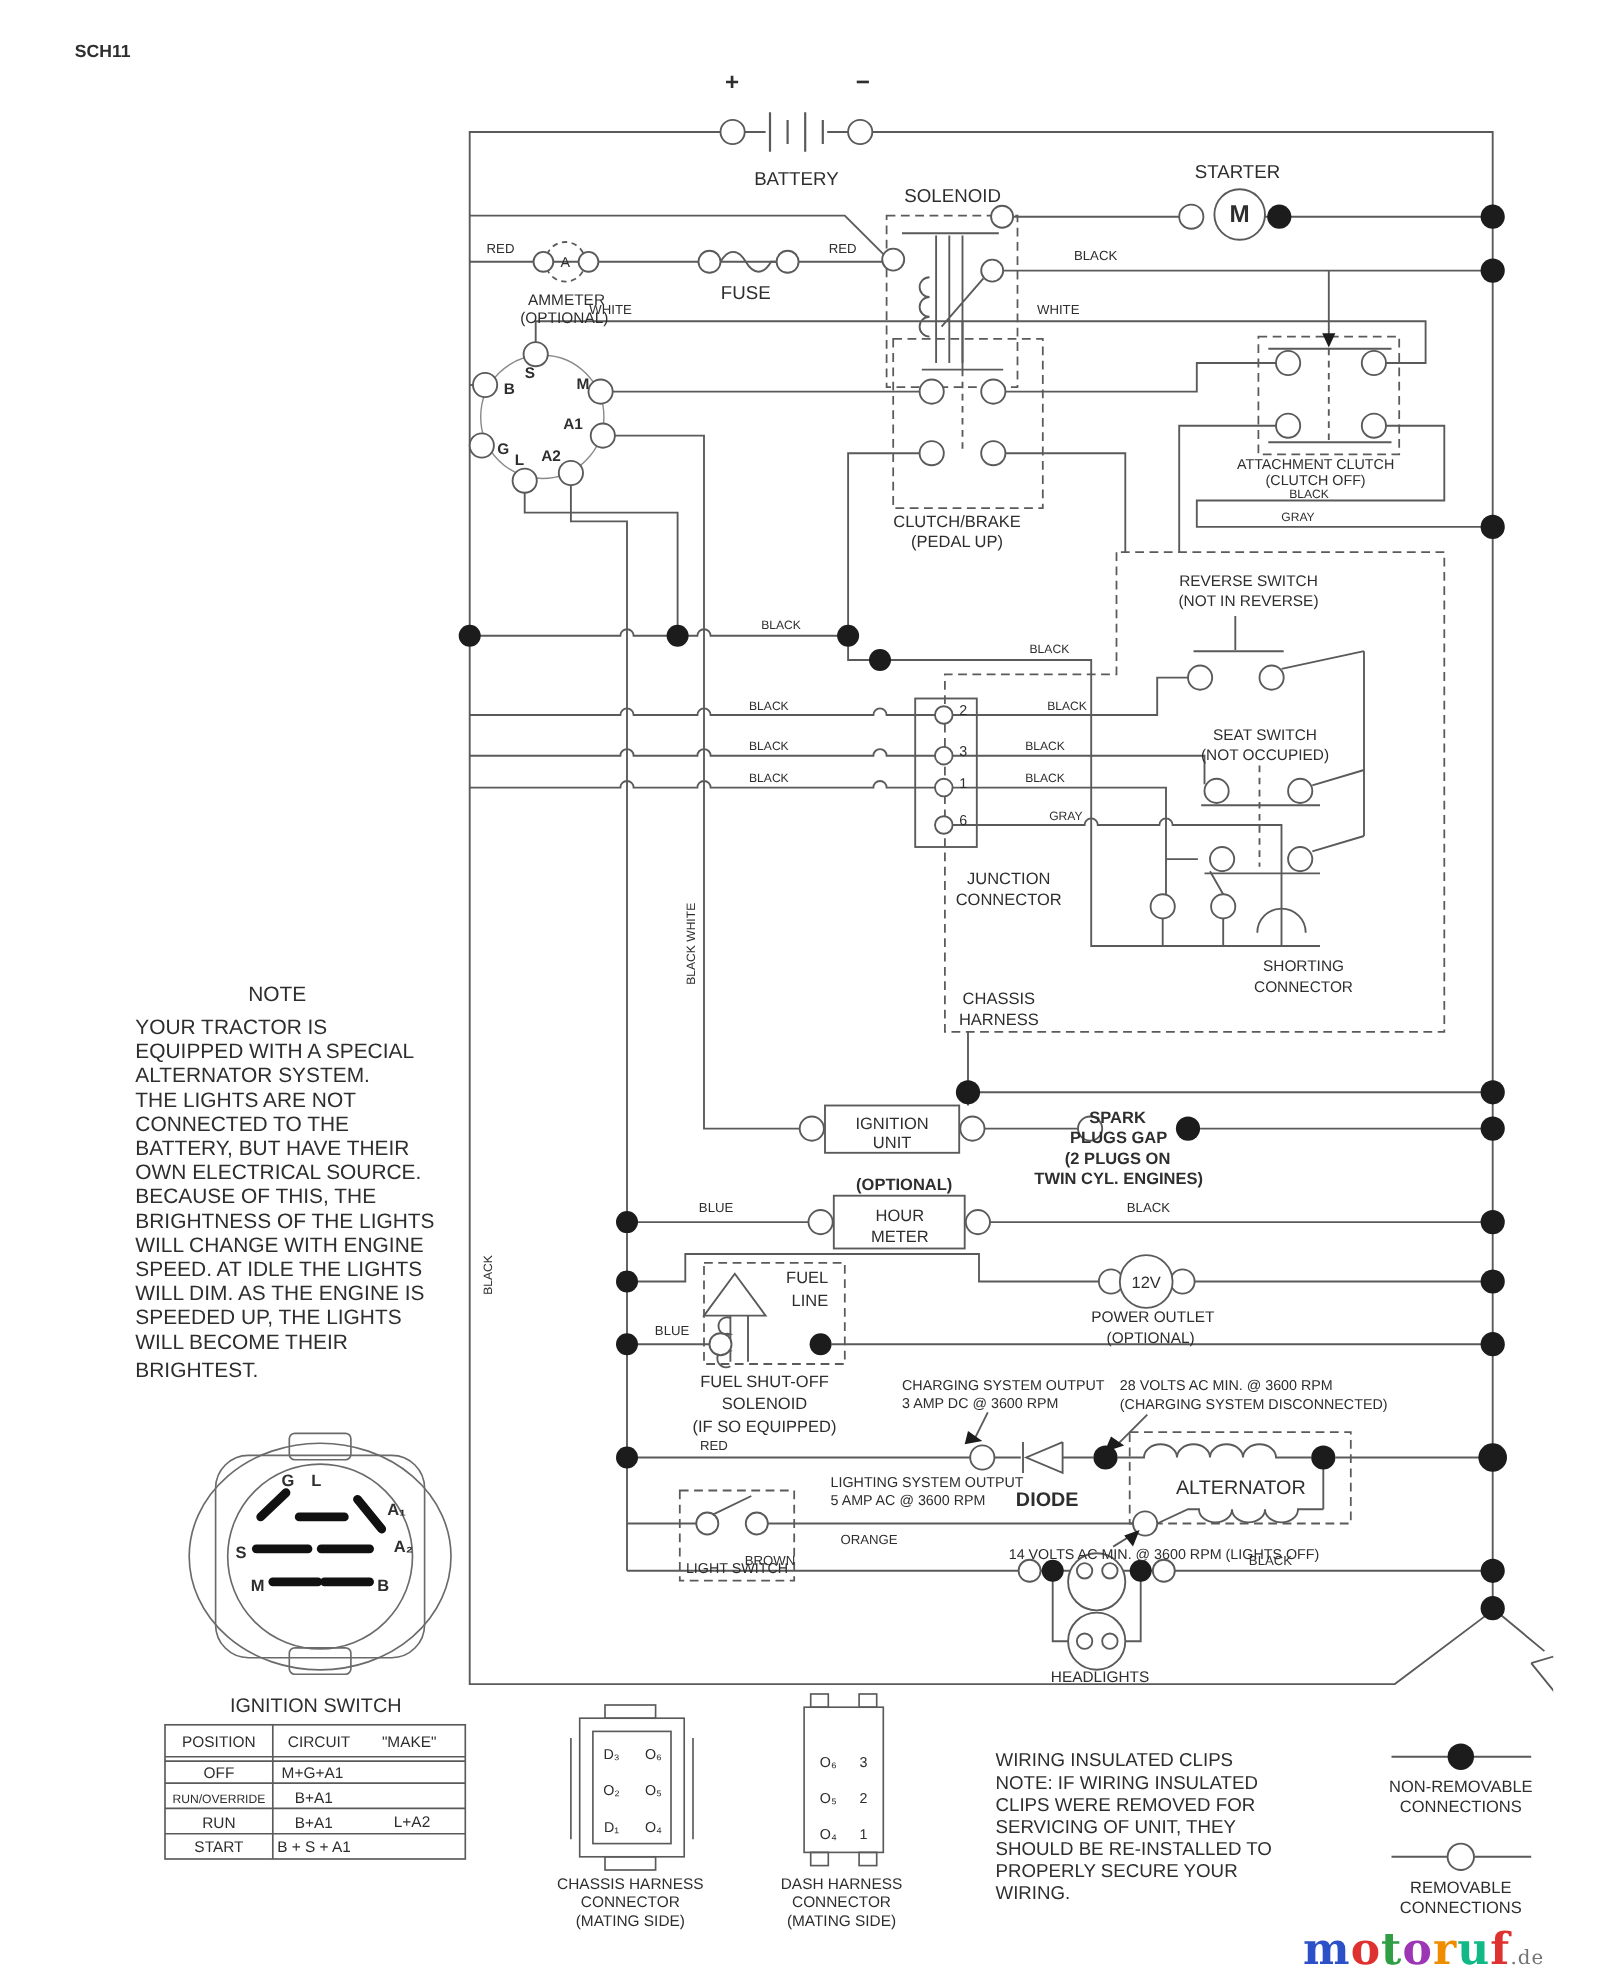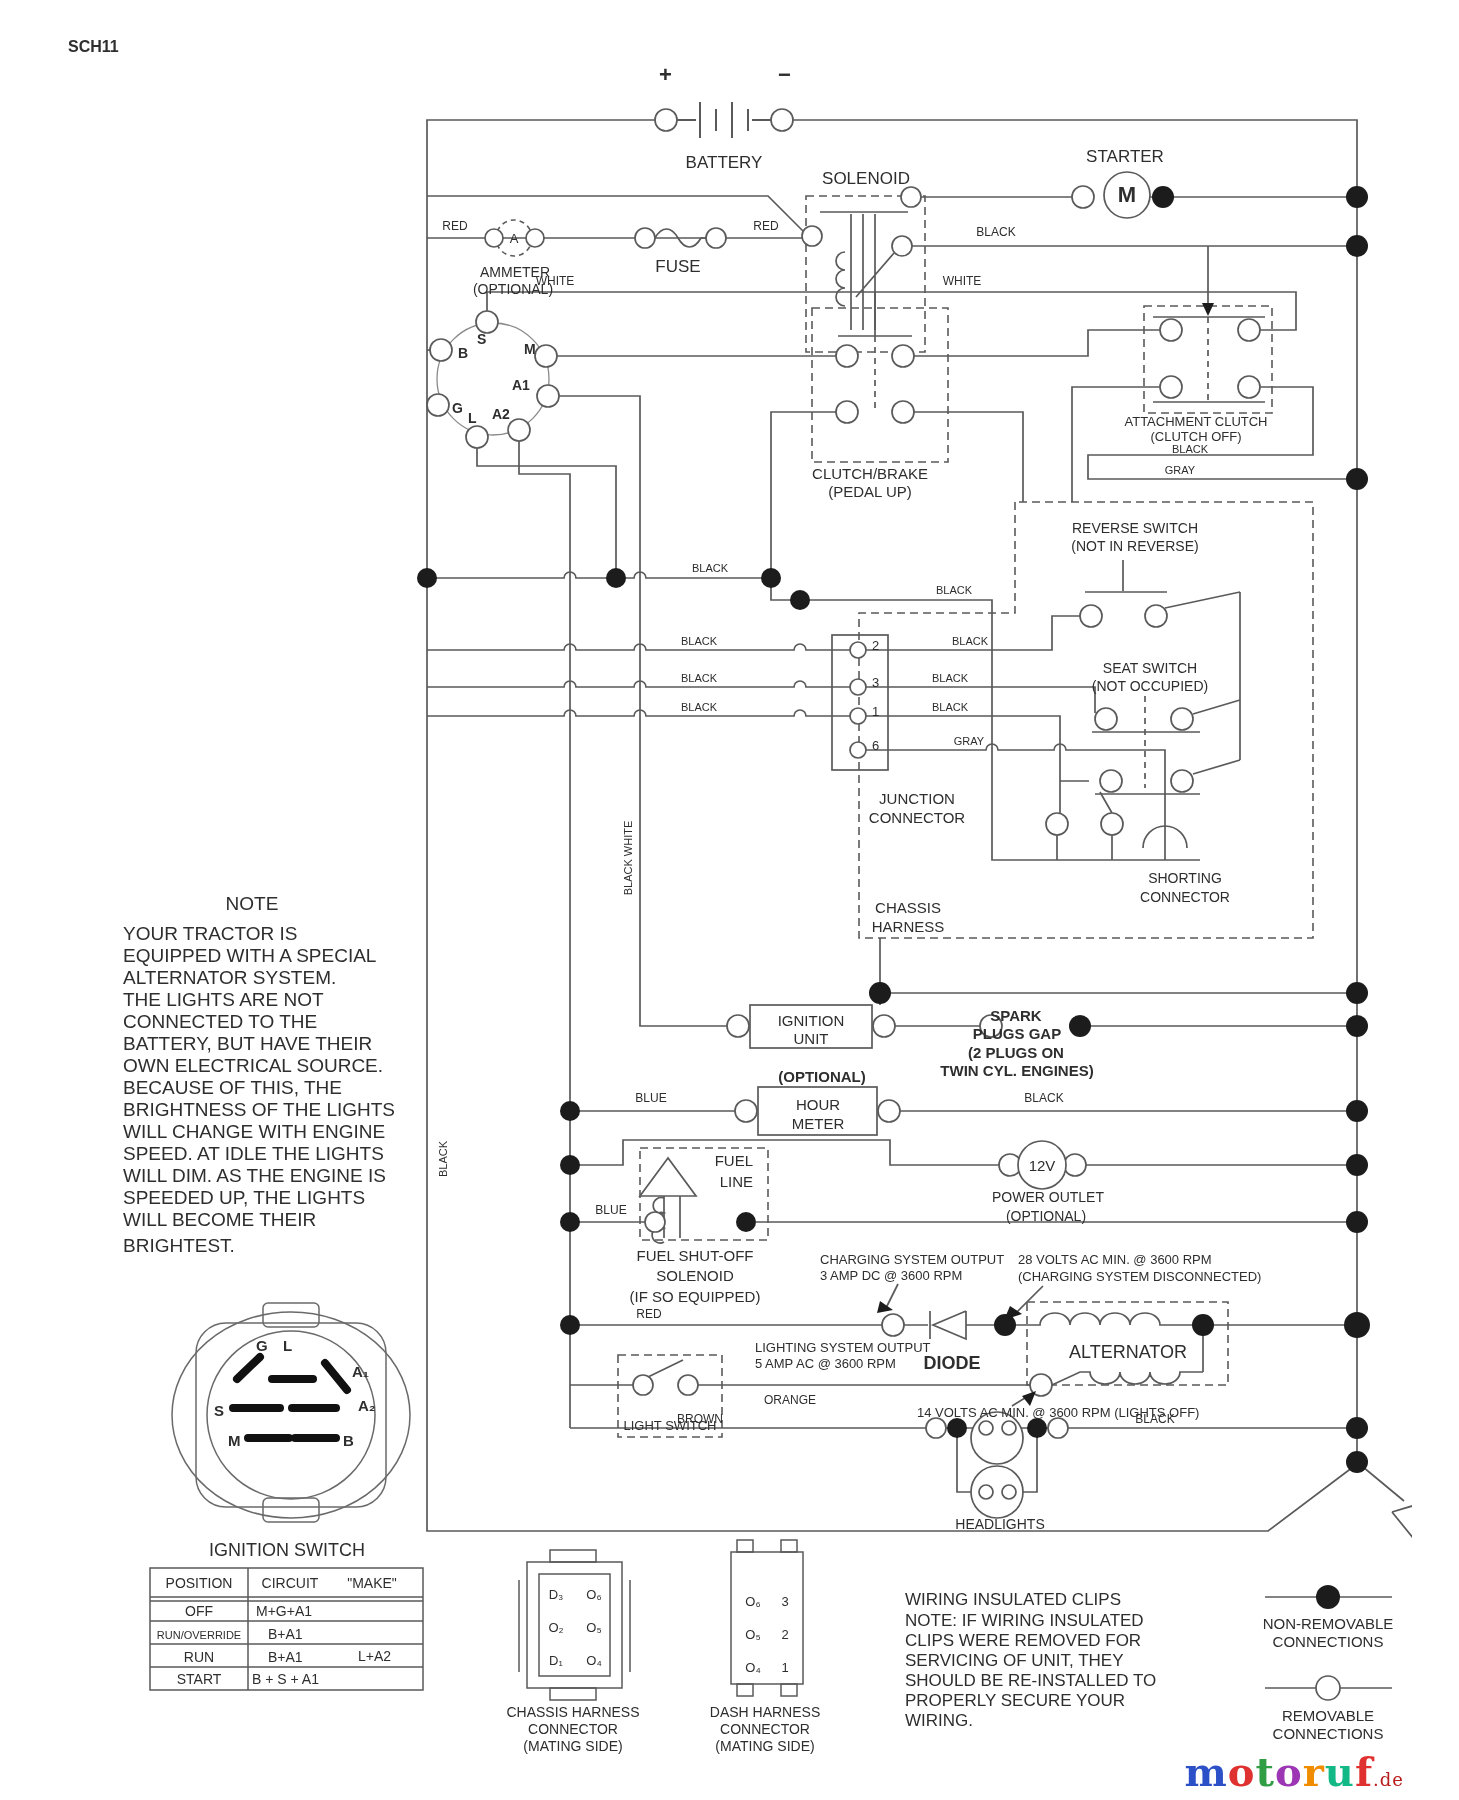--- a/index.html
+++ b/index.html
@@ -5,21 +5,21 @@
   html,body{margin:0;padding:0;background:#fff;}
   .page{position:relative;width:1412px;height:1800px;background:#fff;overflow:hidden;}
   svg{display:block;font-family:"Liberation Sans","DejaVu Sans",sans-serif;}
   svg text{fill:#2e2e2e;}
   .mid{text-anchor:middle}.end{text-anchor:end}
   .t11{font-size:11px}.t12{font-size:12px}.t13{font-size:13px}.t14{font-size:14px}
   .t15{font-size:15px}.t16{font-size:16px}.t17{font-size:17px}.t18{font-size:18px}
   .t19{font-size:19px}.t22{font-size:22px}.b{font-weight:bold}
   .logo{position:absolute;right:8px;bottom:5px;font-family:"DejaVu Serif","Liberation Serif",serif;
         font-weight:bold;font-size:40px;letter-spacing:1px;cursor:pointer;}
-  .logo .de{font-size:18px;color:#b91c1c;font-weight:normal;}
+  .logo .de{font-size:18px;color:#737373;font-weight:normal;}
   .lg1{color:#2c50c8}.lg2{color:#e03131}.lg3{color:#2f9e44}.lg4{color:#9c36b5}
   .lg5{color:#f08c00}.lg6{color:#12b886}.lg7{color:#e03131}
 </style>
 </head>
 <body>
 
 <div class="page">
 <svg width="1459" height="1800" viewBox="0 0 1459 1800">
 
   <g stroke="#5a5a5a" stroke-width="1.7" fill="none">

